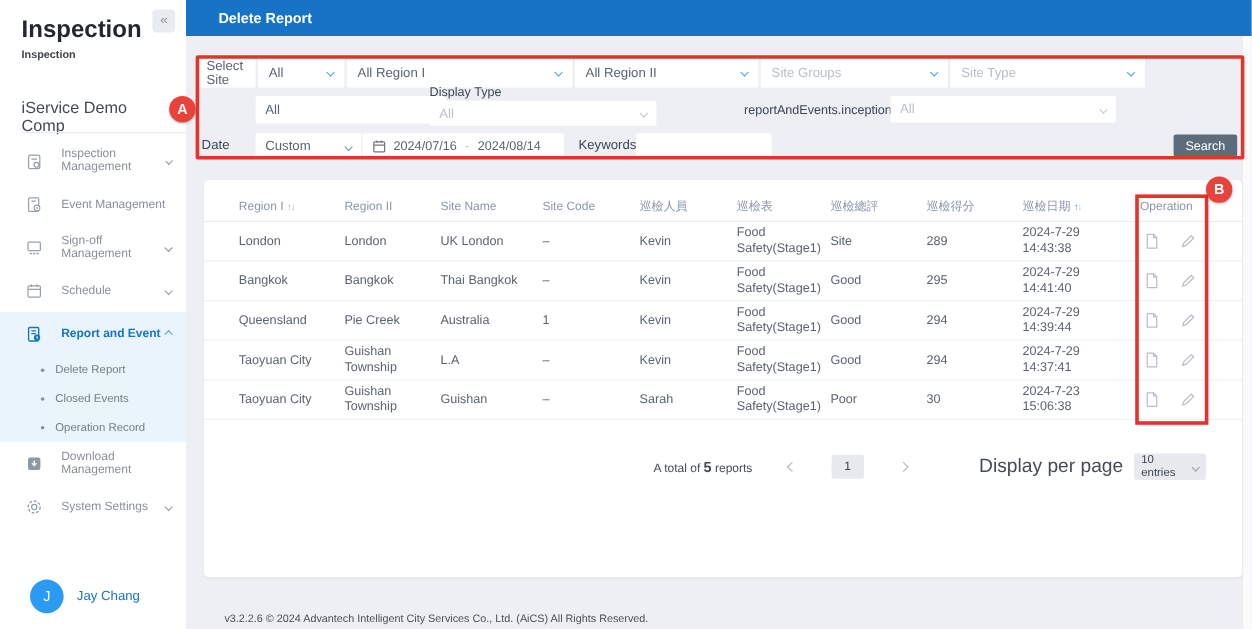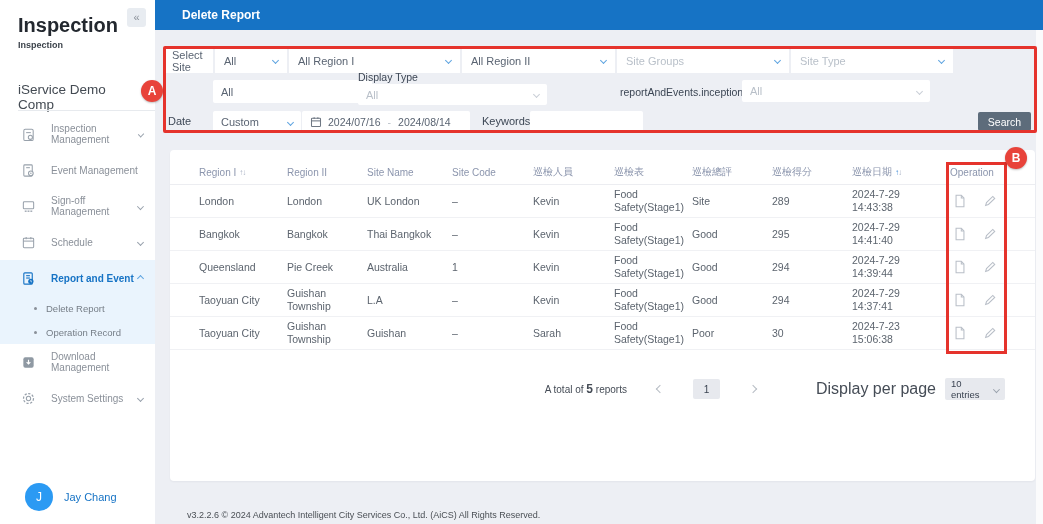--- a/index.html
+++ b/index.html
@@ -167,20 +167,24 @@
           </span>
           <span class="lbl">Report and Event</span>
           <span class="chev up ml" style="border-color:#5ea4e0;"></span>
         </div>
         <div class="sub-item">
           <span class="bullet"></span>
           <span class="slbl">Delete Report</span>
         </div>
         <div class="sub-item">
           <span class="bullet"></span>
+          <span class="slbl">Closed Events</span>
+        </div>
+        <div class="sub-item">
+          <span class="bullet"></span>
           <span class="slbl">Operation Record</span>
         </div>
       </div>
 
       <div class="side-item">
         <span class="icon">
           <svg width="15" height="15" viewBox="0 0 16 16">
               <rect x="2.5" y="2.5" width="11" height="11" rx="2" fill="#8f99a3"></rect>
               <path d="M8 5v4M6 7.5L8 9.5l2-2" stroke="#fff" stroke-width="1.2" fill="none"></path>
             </svg>
@@ -211,29 +215,29 @@
     </div>
 
     <div class="filter-row1">
       <div class="cell" style="width:50px;">
         <span>Select Site</span>
       </div>
       <div class="cell" style="width:72px;">
         <span>All</span>
           <span class="chev down blue chevd"></span>
       </div>
-      <div class="cell" style="width:171px;">
+      <div class="cell" style="width:188px;">
         <span>All Region I</span>
           <span class="chev down blue chevd"></span>
       </div>
       <div class="cell" style="width:153px;text-align:right;">
         <span>All Region II</span>
           <span class="chev down blue chevd"></span>
       </div>
-      <div class="cell" style="width:172px;color:#b9c0c9;">
+      <div class="cell" style="width:156px;color:#b9c0c9;">
         <span>Site Groups</span>
           <span class="chev down blue chevd"></span>
       </div>
       <div class="cell" style="width:162px;color:#b9c0c9;">
         <span>Site Type</span>
           <span class="chev down blue chevd"></span>
       </div>
     </div>
 
     <div class="fbox" style="left:58px; top:80px; width:159px; height:23px;">

